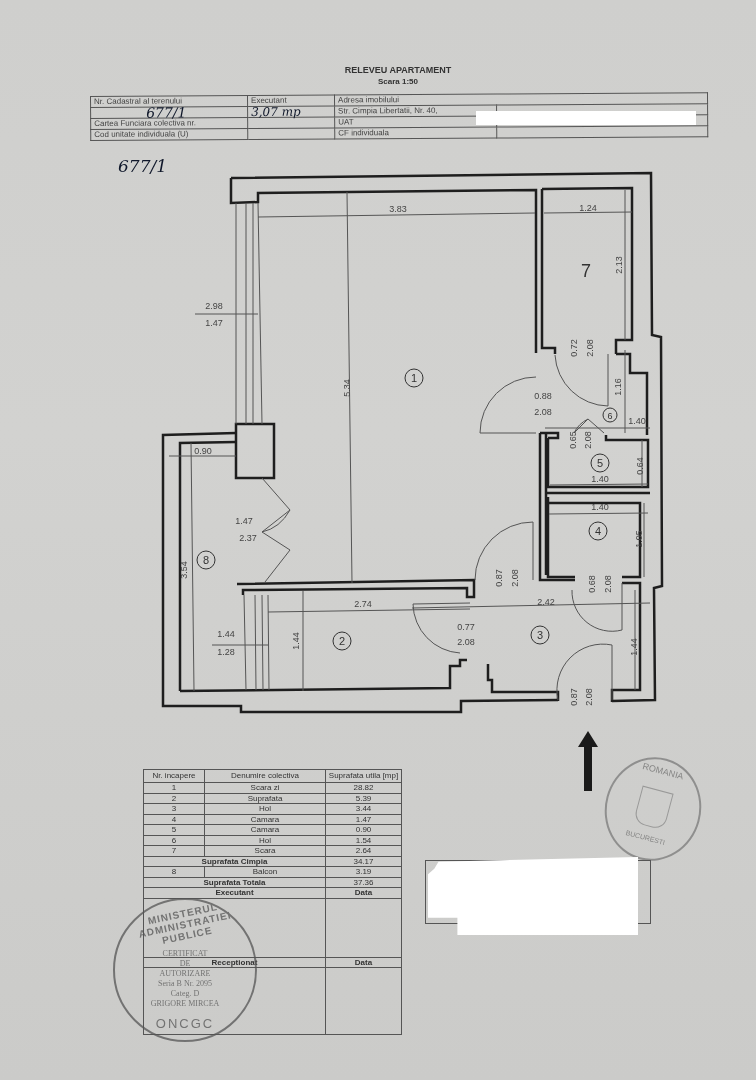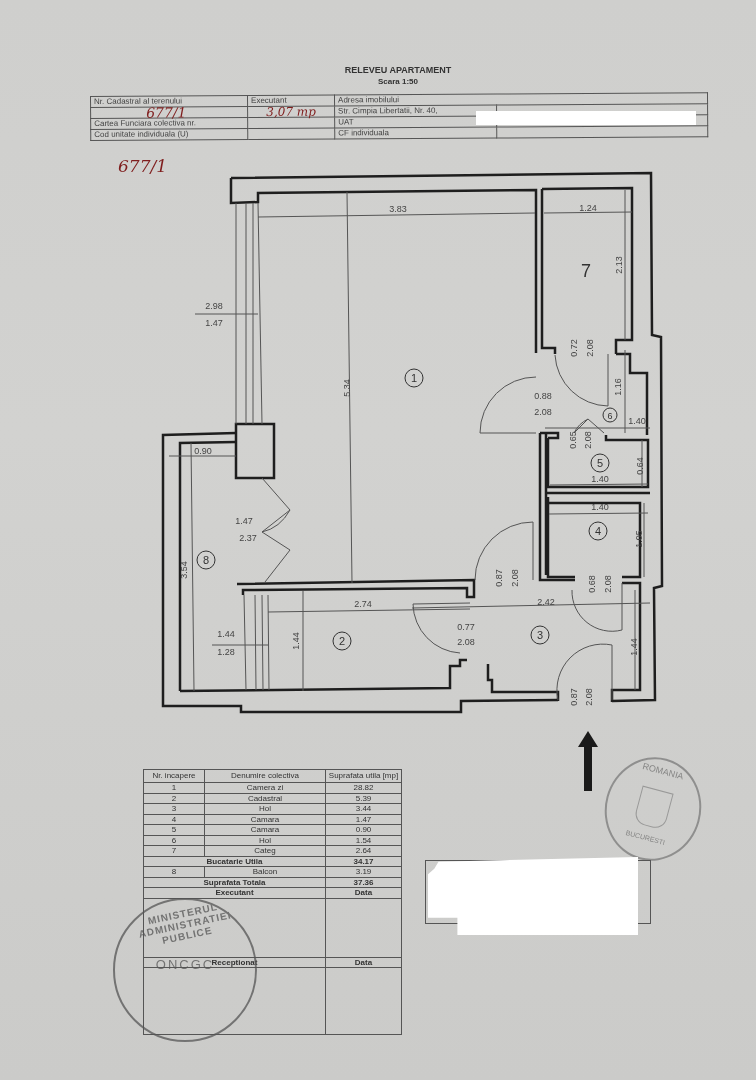--- a/index.html
+++ b/index.html
@@ -3,21 +3,21 @@
 <meta charset="utf-8">
 <style>
   html, body { margin:0; padding:0; }
   body { width:756px; height:1080px; background:#c9c9c7; position:relative; overflow:hidden; font-family:"Liberation Sans", sans-serif; color:#222; }
   .paper { position:absolute; left:0; top:0; width:756px; height:1080px; background:linear-gradient(180deg,#cfcfcd 0%,#d2d2d0 40%,#cbcbc9 100%); }
   .title { position:absolute; left:0; width:796px; text-align:center; font-weight:bold; font-size:9px; color:#333; }
   .t1 { top:65px; }
   .t2 { top:77px; font-size:8px; }
   table.hdr { position:absolute; left:90px; top:96px; width:618px; border-collapse:collapse; font-size:8px; color:#444; transform:rotate(-0.35deg); transform-origin:left top; }
   table.hdr td { border:1px solid #555; padding:0 3px; height:10px; line-height:10px; white-space:nowrap; }
-  .hand { font-family:"DejaVu Serif", serif; font-style:italic; color:#7f1d1d; }
+  .hand { font-family:"DejaVu Serif", serif; font-style:italic; color:#0f172a; }
   .redact { position:absolute; background:#fff; }
   .hnum { position:absolute; left:118px; top:156px; font-size:17px; }
   svg.plan { position:absolute; left:0; top:0; }
   table.rooms { position:absolute; left:143px; top:769px; width:259px; border-collapse:collapse; font-size:8px; color:#333; }
   table.rooms td { border:1px solid #555; text-align:center; height:9.5px; line-height:9.5px; padding:0; }
   table.rooms .hd td { height:12px; line-height:10px; }
   table.rooms .bold td, .bold { font-weight:bold; }
   .sig-box { position:absolute; border:1px solid #555; }
   .stamp { position:absolute; border-radius:50%; border:2px solid #666; color:#555; font-size:9px; text-align:center; }
   .arrow { position:absolute; left:578px; top:731px; width:20px; height:60px; }
@@ -32,21 +32,21 @@
 
 <table class="hdr">
   <tbody>
       <tr>
     <td style="width:150px">Nr. Cadastral al terenului</td>
     <td style="width:80px">Executant</td>
     <td colspan="2">Adresa imobilului</td>
   </tr>
   <tr>
     <td class="hand" style="font-size:14px;padding-left:55px">677/1</td>
-    <td class="hand" style="font-size:12px;text-align:center">3,07 mp</td>
+    <td class="hand" style="font-size:12px;text-align:left">3,07 mp</td>
     <td style="width:155px">Str. Cimpia Libertatii, Nr. 40,</td>
     <td></td>
   </tr>
   <tr>
     <td>Cartea Funciara colectiva nr.</td>
     <td></td>
     <td>UAT</td>
     <td></td>
   </tr>
   <tr>
@@ -213,26 +213,26 @@
 
 <table class="rooms">
   <tbody>
       <tr class="hd">
     <td style="width:60px">Nr. incapere</td>
     <td style="width:120px">Denumire colectiva</td>
     <td>Suprafata utila [mp]</td>
   </tr>
   <tr>
         <td>1</td>
-        <td>Camera zi</td>
+        <td>Scara zi</td>
         <td>28.82</td>
       </tr>
   <tr>
         <td>2</td>
-        <td>Cadastral</td>
+        <td>Suprafata</td>
         <td>5.39</td>
       </tr>
   <tr>
         <td>3</td>
         <td>Hol</td>
         <td>3.44</td>
       </tr>
   <tr>
         <td>4</td>
         <td>Camara</td>
@@ -243,35 +243,35 @@
         <td>Camara</td>
         <td>0.90</td>
       </tr>
   <tr>
         <td>6</td>
         <td>Hol</td>
         <td>1.54</td>
       </tr>
   <tr>
         <td>7</td>
-        <td>Categ</td>
+        <td>Scara</td>
         <td>2.64</td>
       </tr>
   <tr class="bold">
-        <td colspan="2">Bucatarie Utila</td>
-        <td style="font-weight:bold">34.17</td>
+        <td colspan="2">Suprafata Cimpia</td>
+        <td style="font-weight:normal">34.17</td>
       </tr>
   <tr>
         <td>8</td>
         <td>Balcon</td>
         <td>3.19</td>
       </tr>
   <tr class="bold">
         <td colspan="2">Suprafata Totala</td>
-        <td style="font-weight:bold">37.36</td>
+        <td style="font-weight:normal">37.36</td>
       </tr>
   <tr class="bold">
         <td colspan="2">Executant</td>
         <td>Data</td>
       </tr>
   <tr>
         <td colspan="2" style="height:58px"></td>
         <td></td>
       </tr>
   <tr class="bold">
@@ -280,17 +280,25 @@
       </tr>
   <tr>
         <td colspan="2" style="height:66px"></td>
         <td></td>
       </tr>
 </tbody>
   </table>
 
 <div class="stamp" style="left:113px;top:898px;width:140px;height:140px;border-color:#555;opacity:0.75;">
   <div style="font-weight:bold;font-size:10px;margin-top:8px;letter-spacing:1px;transform:rotate(-12deg)">MINISTERUL ADMINISTRATIEI PUBLICE</div>
-  <div style="font-size:13px;letter-spacing:2px;margin-top:16px">ONCGC</div>
+  <div style="font-family:'Liberation Serif',serif;font-size:8px;line-height:10px;margin-top:8px;">
+    <div>CERTIFICAT</div>
+    <div>DE</div>
+    <div>AUTORIZARE</div>
+    <div>Seria B Nr. 2095</div>
+    <div>Categ. D</div>
+    <div>GRIGORE MIRCEA</div>
+  </div>
+  <div style="font-size:13px;letter-spacing:2px;margin-top:7px">ONCGC</div>
 </div>
 
 <div class="sig-box" style="left:425px;top:860px;width:224px;height:62px;"></div>
 <div class="redact" style="left:428px;top:857px;width:210px;height:78px;clip-path:polygon(5% 6%,100% 0,100% 100%,14% 100%,14% 78%,0 78%,0 22%,3% 15%);"></div>
 
 </body></html>

